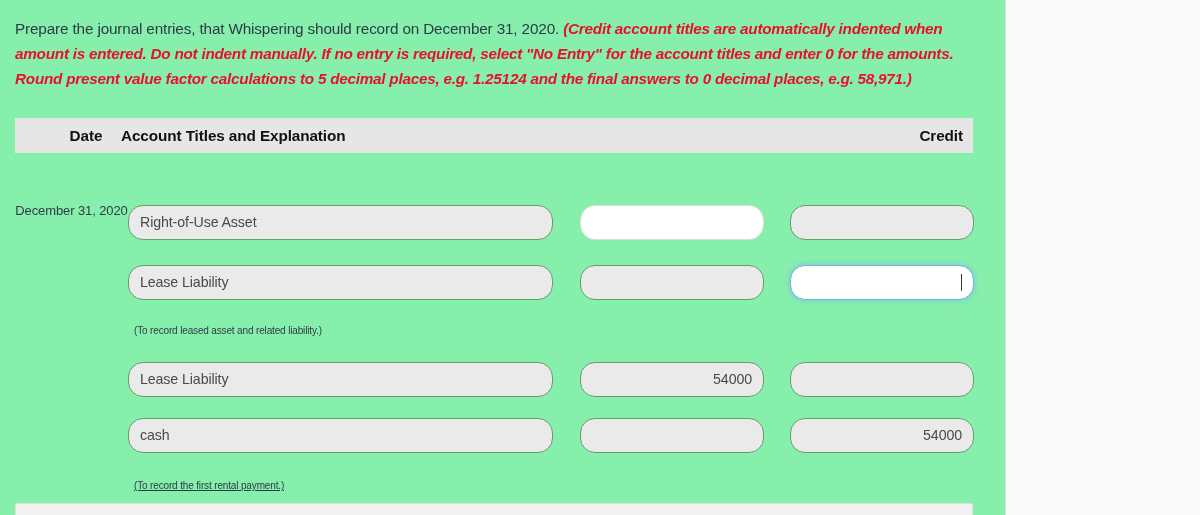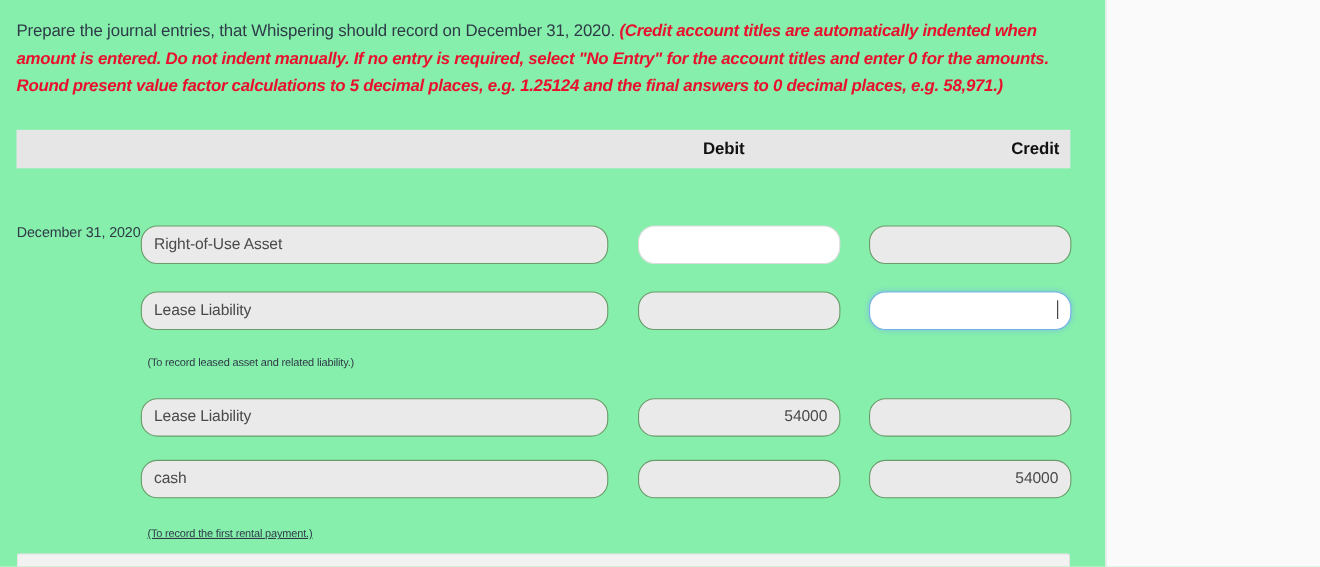--- a/index.html
+++ b/index.html
@@ -186,21 +186,22 @@
 <div id="work-area">
 
   <div id="instructions">
     <span class="plain">Prepare the journal entries, that Whispering should record on December 31, 2020.</span>
     <span class="note">(Credit account titles are automatically indented when amount is entered. Do not indent manually. If no entry is required, select "No Entry" for the account titles and enter 0 for the amounts. Round present value factor calculations to 5 decimal places, e.g. 1.25124 and the final answers to 0 decimal places, e.g. 58,971.)</span>
   </div>
 
   <div id="journal-table">
 
     <div id="table-header">
-      <div class="th" id="th-debit">Debit</div>
+      <div class="th" id="th-date">Date</div>
+      <div class="th" id="th-account">Account Titles and Explanation</div>
       <div class="th" id="th-credit">Credit</div>
     </div>
 
     <div id="table-body">
 
       <div class="date-cell" style="top: 47px;">December 31, 2020</div>
 
       <div class="entry-row" style="top: 52px;">
         <div class="field account">Right-of-Use Asset</div>
         <div class="field debit blank"></div>

